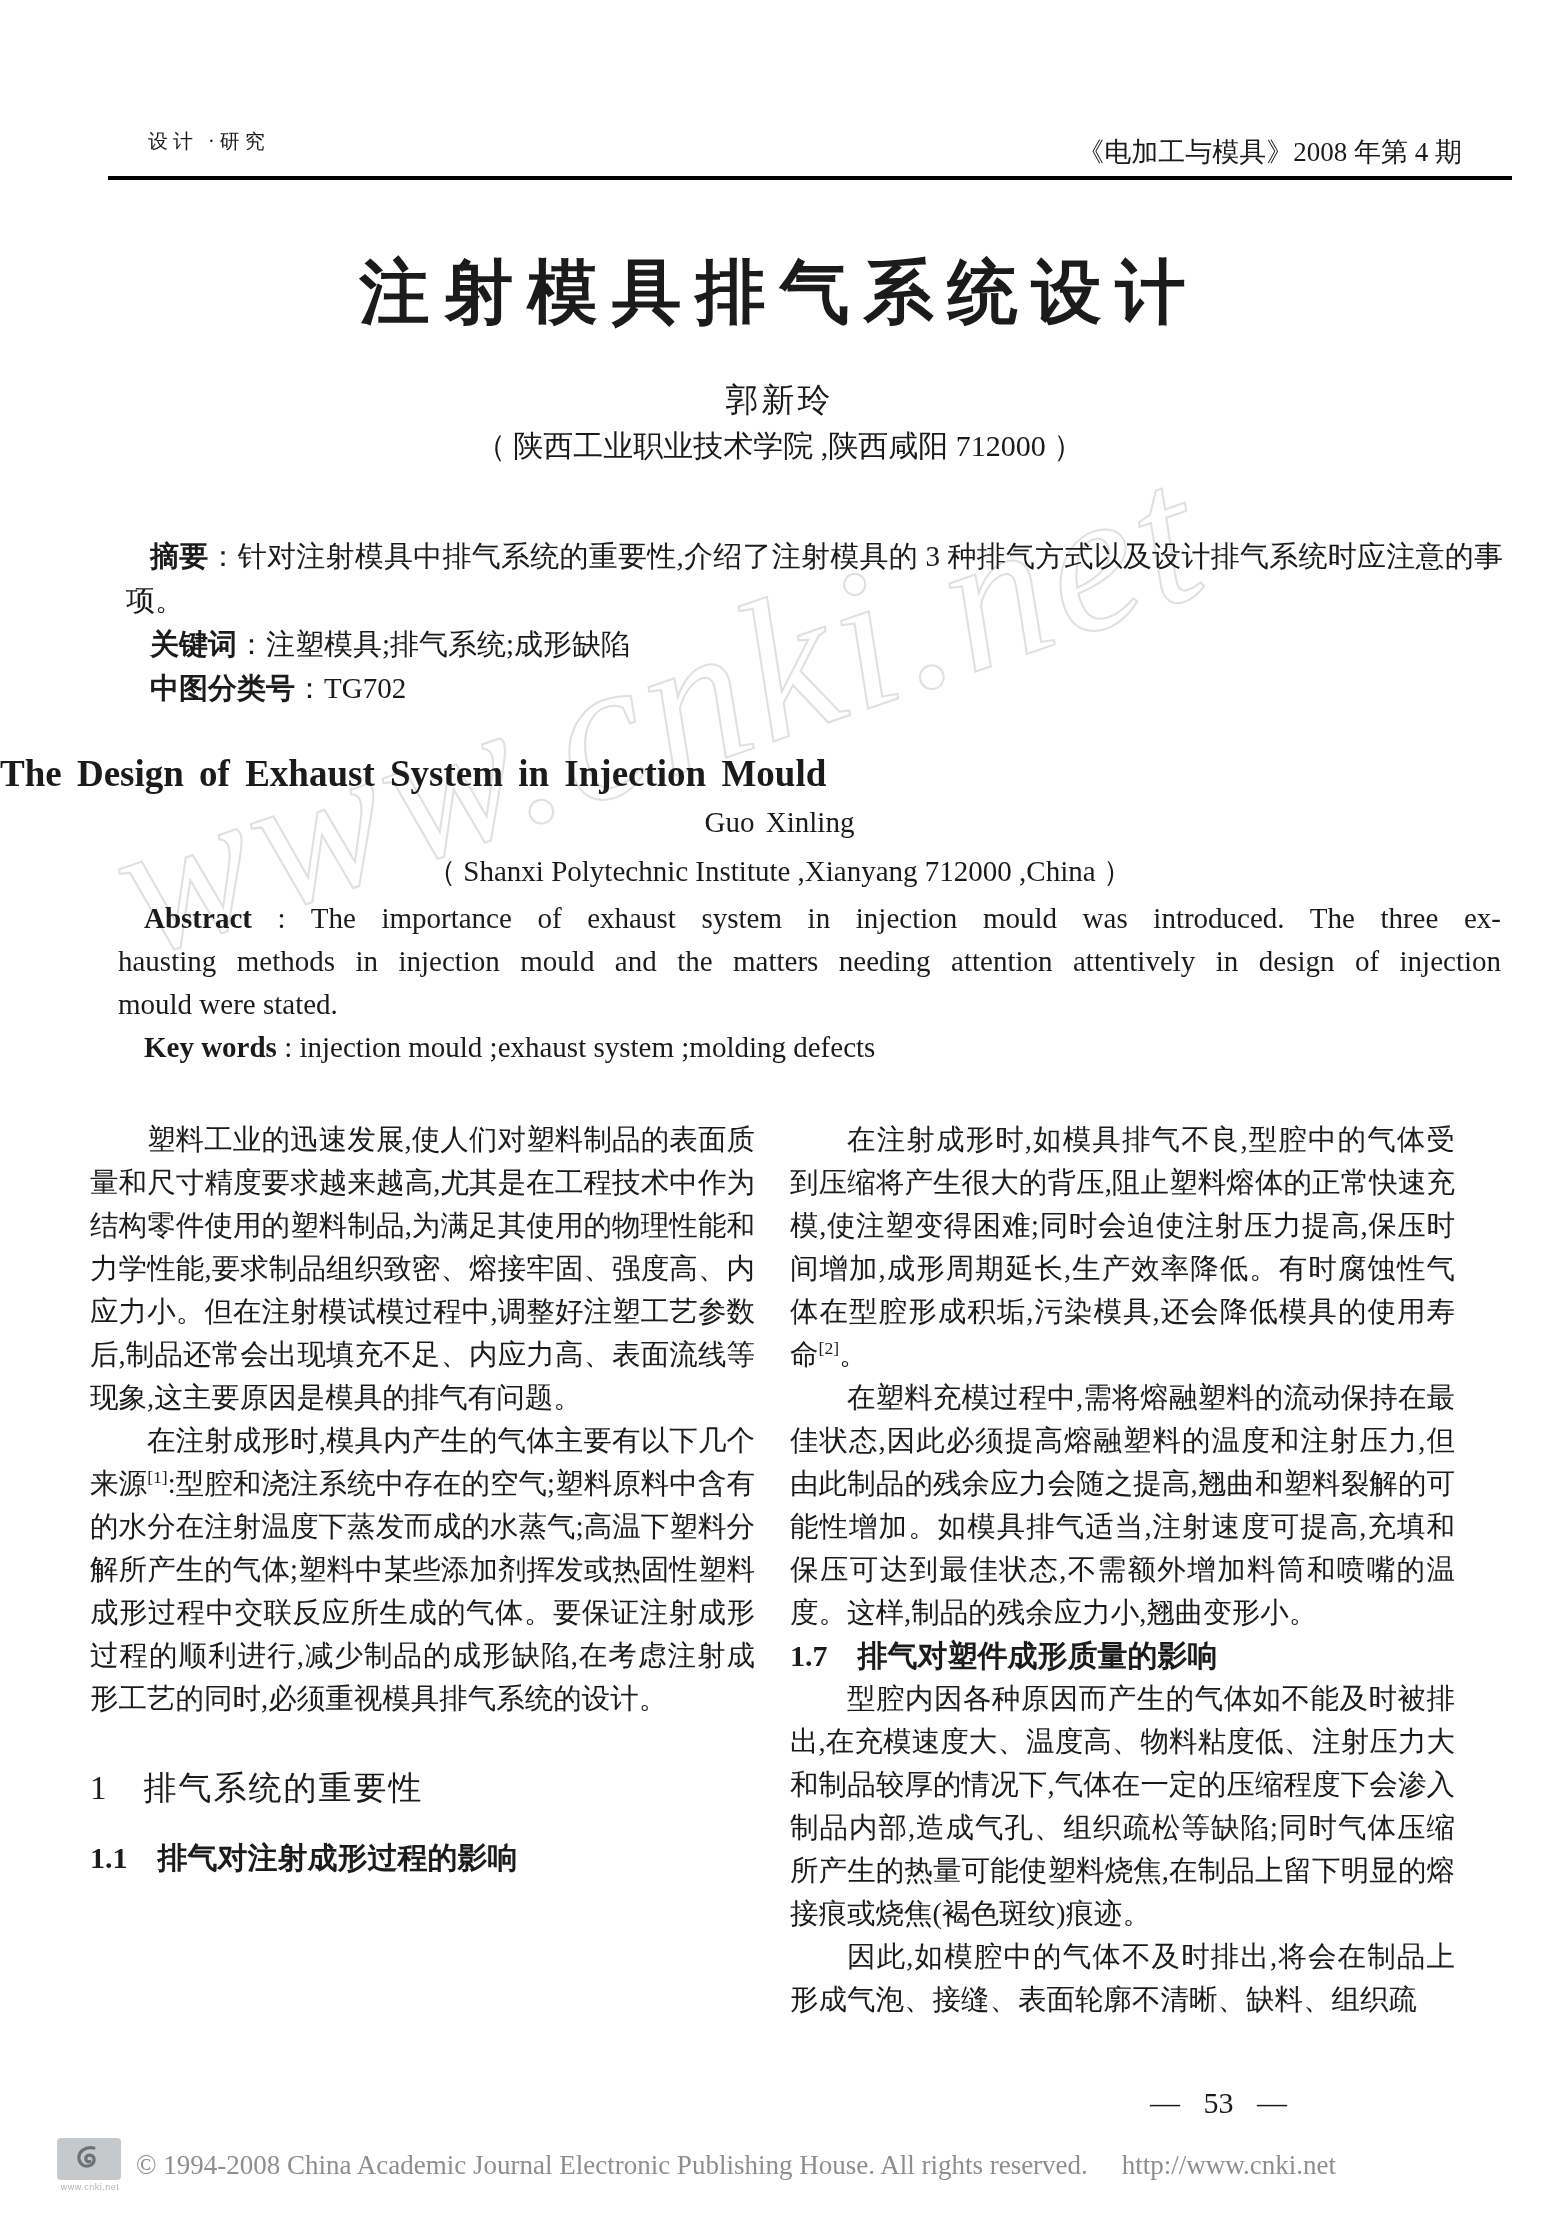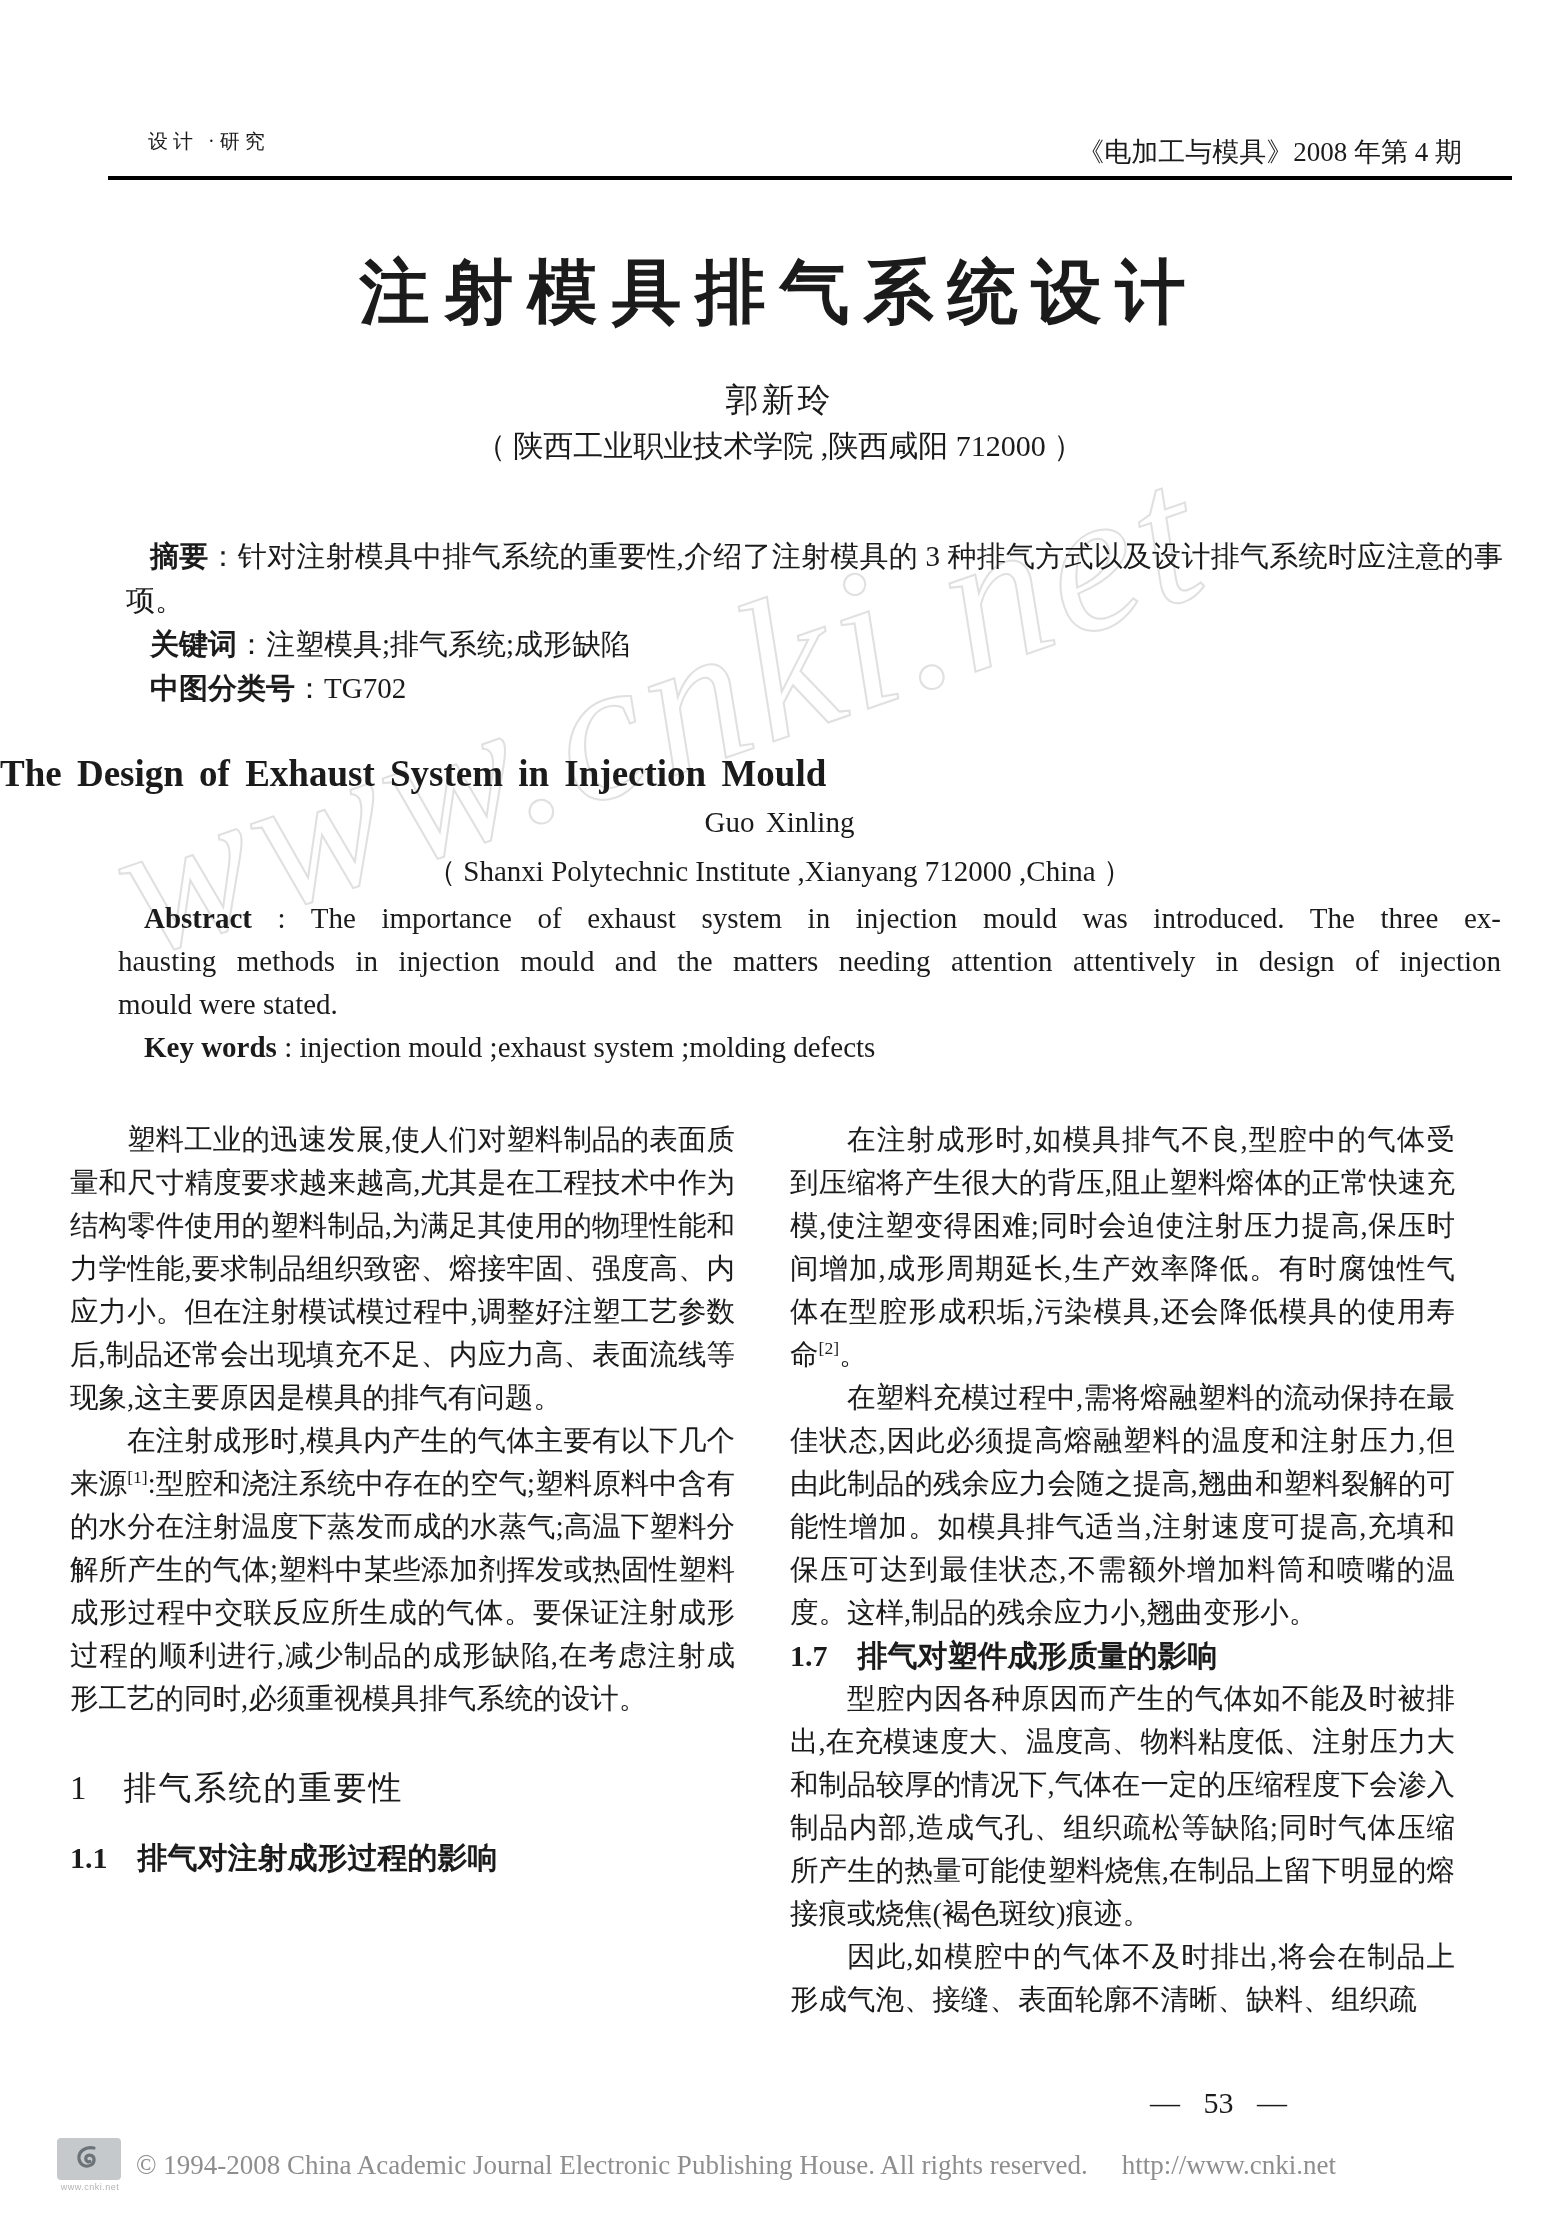--- a/index.html
+++ b/index.html
@@ -34,21 +34,21 @@
   
   .en-title{left:0;right:0;top:752px;font-size:37px;font-weight:bold;word-spacing:6px;}
   .en-author{left:0;right:0;top:806px;text-align:center;font-size:29px;word-spacing:4px;}
   .en-affil{left:0;right:0;top:852px;text-align:center;font-size:29px;}
   .en-abs{left:118px;right:58px;top:897px;font-size:29px;line-height:43px;}
   .en-line{margin:0;}
   .en-line.i{text-indent:26px;}
   .en-line.jfy{text-align:justify;text-align-last:justify;}
   
   .col{top:1118px;width:665px;font-size:28.5px;line-height:43px;text-align:justify;}
-  .col-left{left:70px;}
+  .col-left{left:90px;}
   .col-right{left:790px;}
   .col p{margin:0;text-indent:57px;}
   .col sup{font-size:0.62em;vertical-align:super;line-height:0;}
   .sec{font-size:33px;font-weight:400;letter-spacing:2px;margin:47px 0 0 0;text-align:left;}
   .subsec{font-size:30px;font-weight:bold;margin:0;line-height:43px;text-align:left;}
   .col-left .subsec{margin-top:26px;}
   
   .footnote{left:76px;top:1986px;width:560px;font-size:26px;line-height:45px;}
   .fn-rule{width:492px;height:3px;background:#000;margin-bottom:12px;}
   

